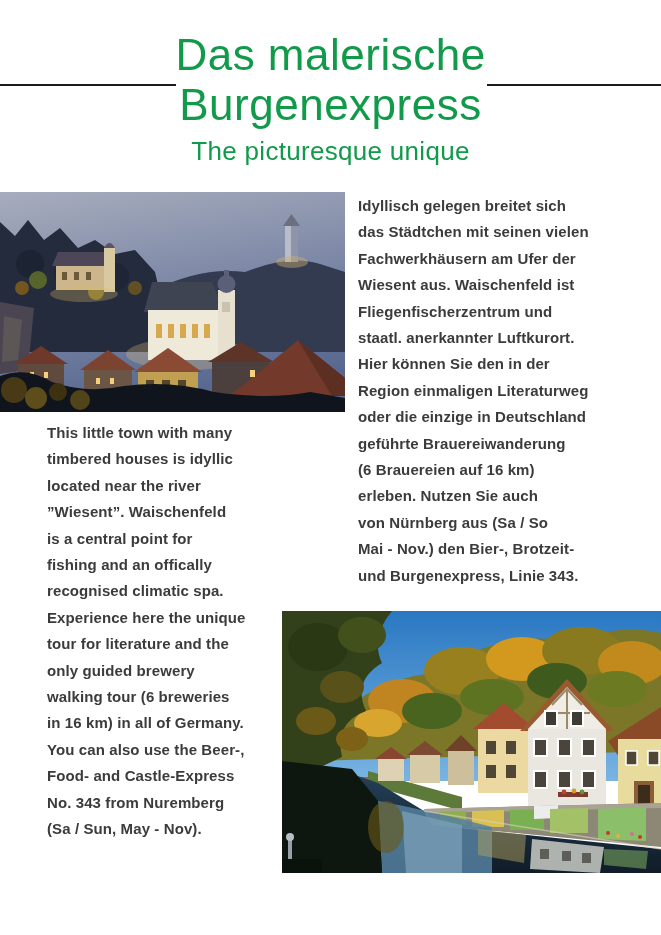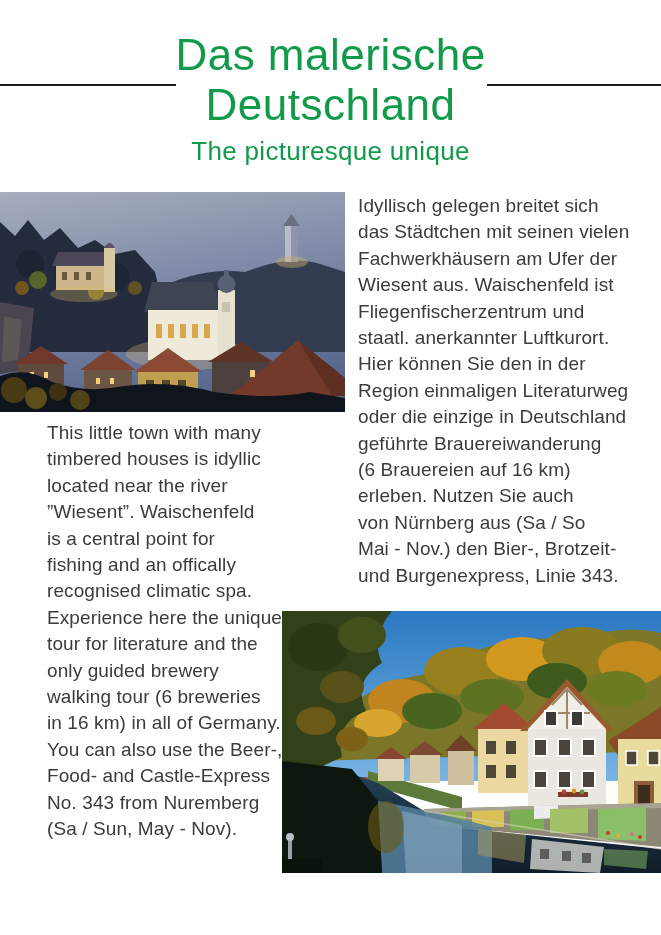--- a/index.html
+++ b/index.html
@@ -44,41 +44,41 @@
   }
 
   .photo { position: absolute; margin: 0; padding: 0; line-height: 0; }
   .photo-dusk  { left: 0;   top: 192px; width: 345px; height: 220px; }
   .photo-river { left: 282px; top: 611px; width: 379px; height: 262px; }
   .photo svg { display: block; }
 
   .col {
     position: absolute;
     color: #3b3b3b;
-    font-size: 19px;
+    font-size: 15px;
     line-height: 26.4px;
-    font-weight: 400;
+    font-weight: 700;
     letter-spacing: 0.1px;
     white-space: pre-line;
   }
   .col-en { left: 47px;  top: 420px; width: 290px; }
   .col-de { left: 358px; top: 193px; width: 300px; }
 </style>
 </head>
 <body>
 
 <div class="page">
 
   <div class="rule rule-left"></div>
   <div class="rule rule-right"></div>
 
   <header class="title-block">
     <h1>
       <span>Das malerische</span>
-      <span>Deutschland</span>
+      <span>Burgenexpress</span>
     </h1>
     <div class="subtitle">The picturesque unique</div>
   </header>
 
   <figure class="photo photo-dusk">
     <svg width="345" height="220" viewBox="0 0 345 220" preserveAspectRatio="none">
       <defs>
         <linearGradient id="duskSky" x1="0" y1="0" x2="0.25" y2="1">
           <stop offset="0" stop-color="#a7adbd"></stop>
           <stop offset="0.5" stop-color="#7e89a7"></stop>

